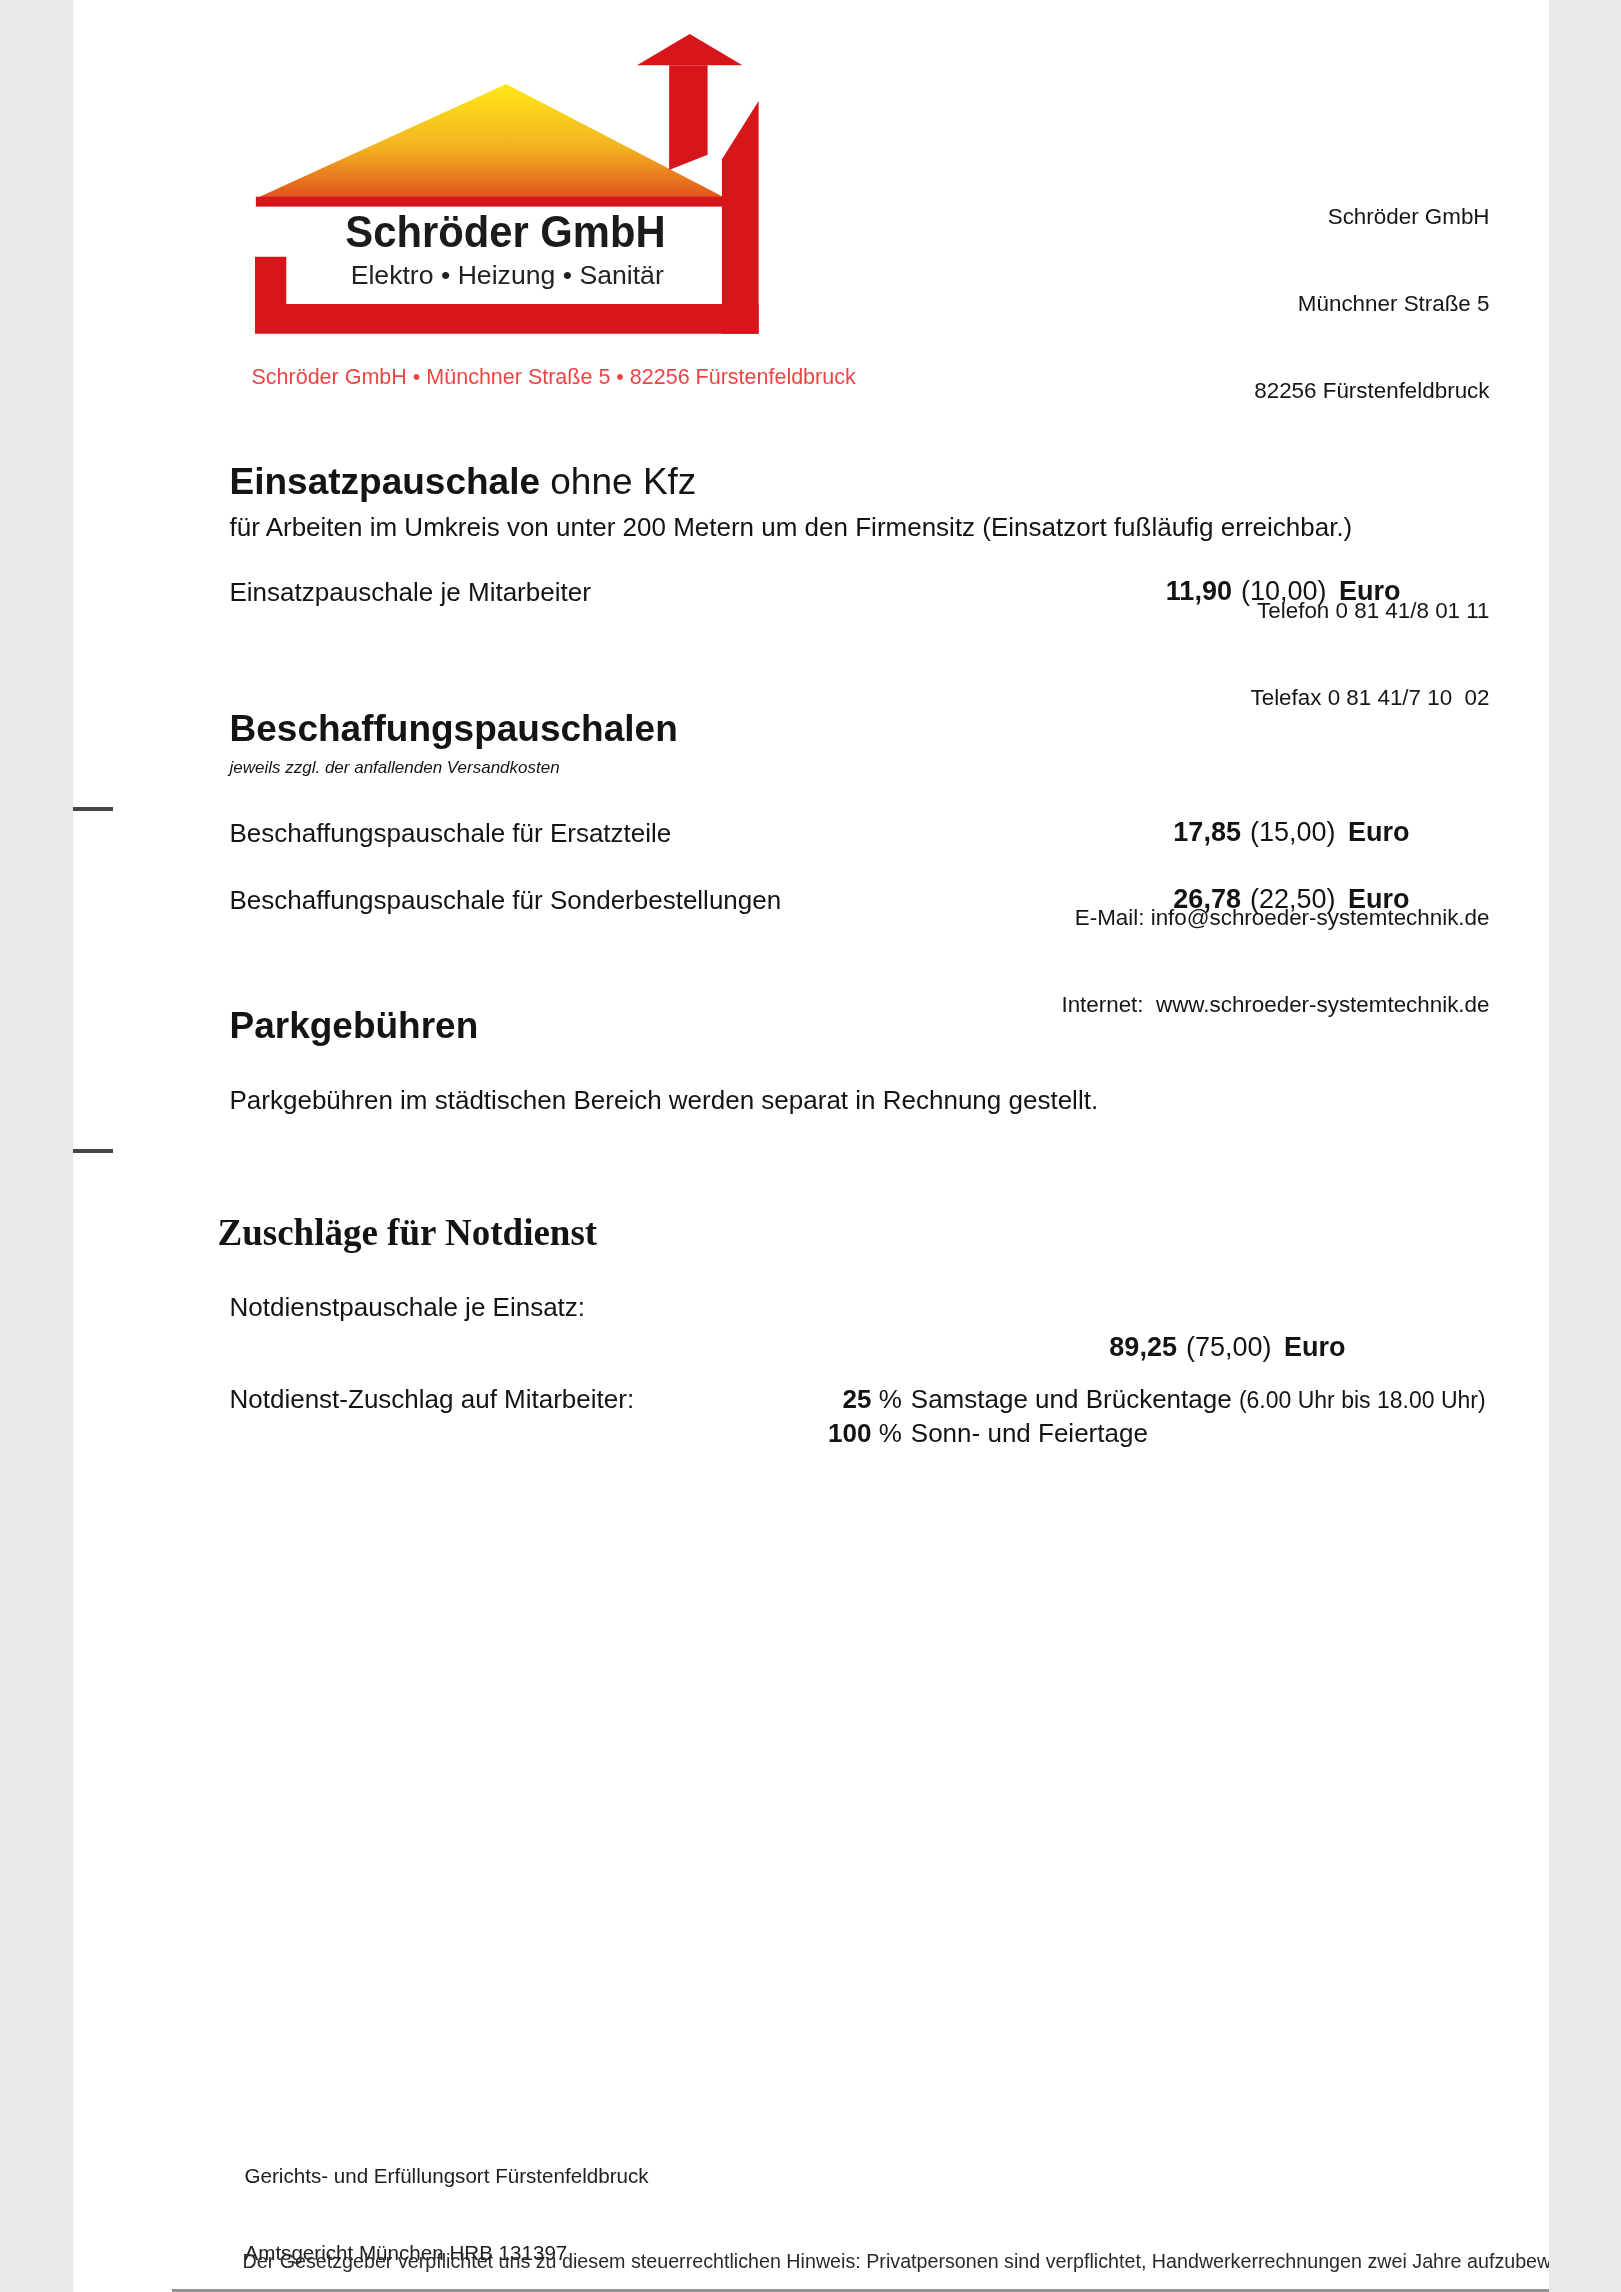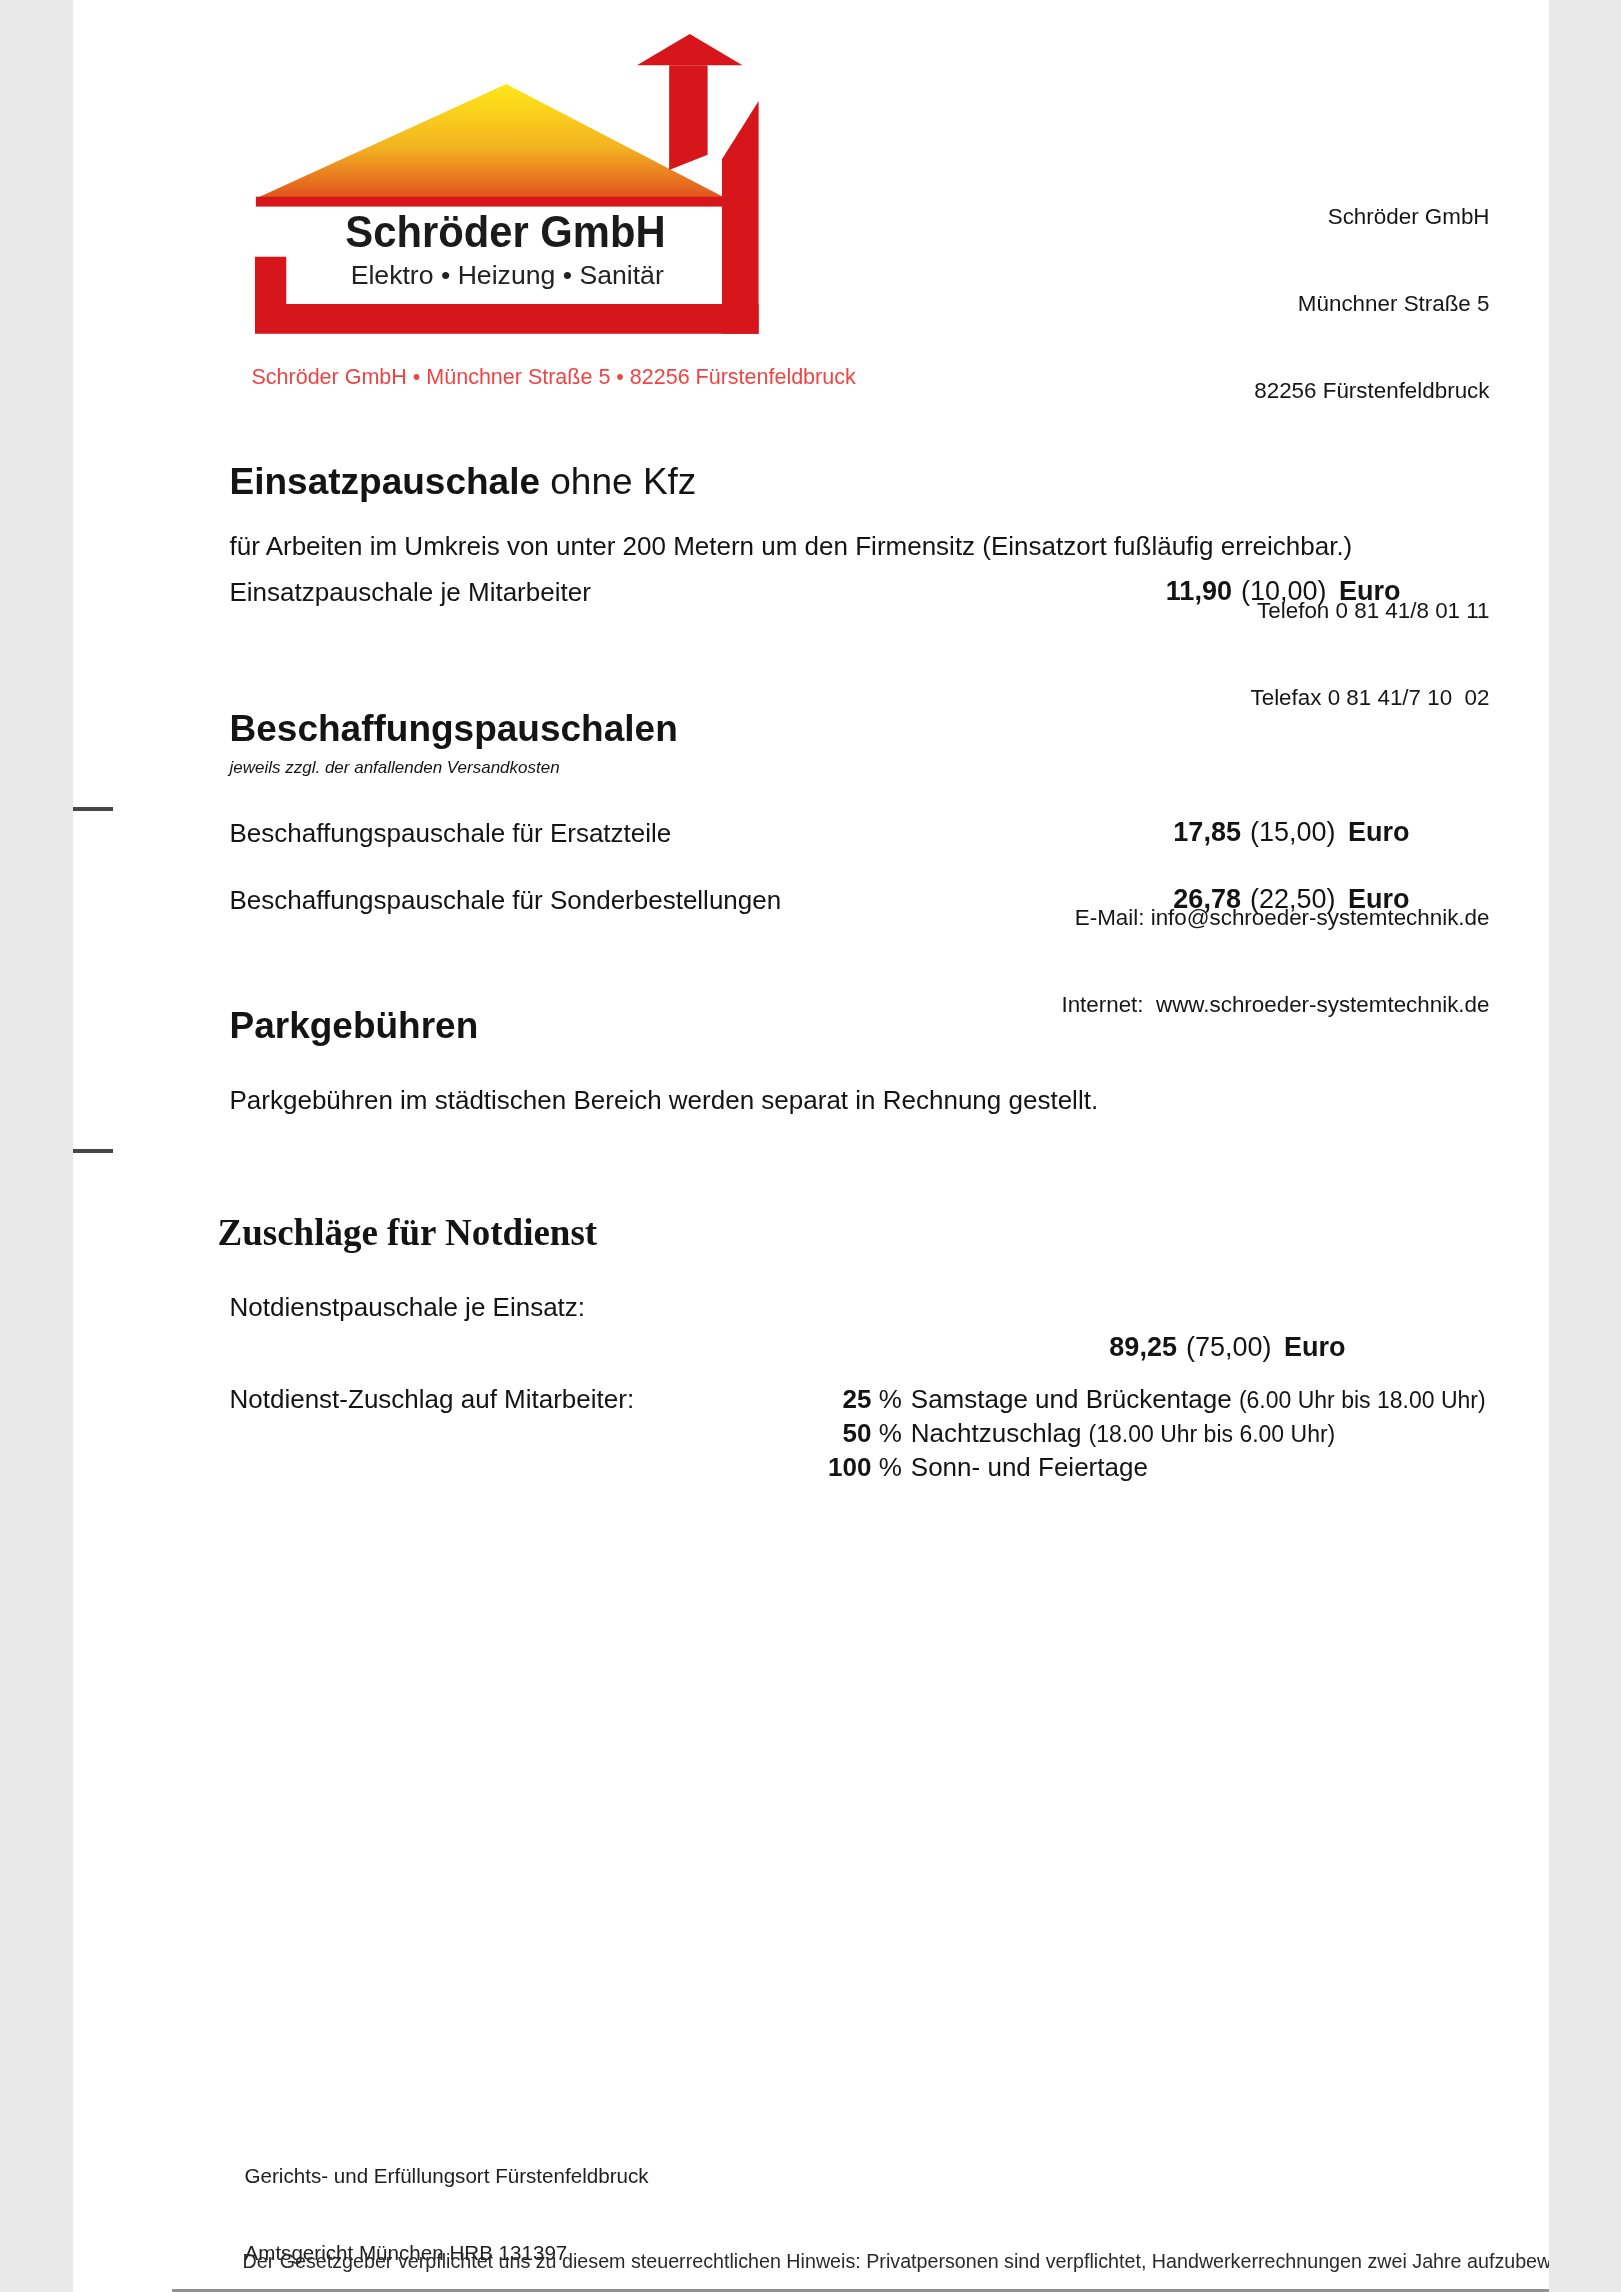--- a/index.html
+++ b/index.html
@@ -108,21 +108,21 @@
     </div>
     <div class="grp">
       <div>E-Mail: info@schroeder-systemtechnik.de</div>
       <div>Internet:  www.schroeder-systemtechnik.de</div>
     </div>
   </div>
 
   <div class="abs h-sec" style="left:157px;top:461px;">
     <span>Einsatzpauschale</span><span class="light"> ohne Kfz</span>
   </div>
-  <div class="abs sub" style="left:157px;top:512px;margin-top:19px;">für Arbeiten im Umkreis von unter 200 Metern um den Firmensitz (Einsatzort fußläufig erreichbar.)</div>
+  <div class="abs sub" style="left:157px;top:512px;">für Arbeiten im Umkreis von unter 200 Metern um den Firmensitz (Einsatzort fußläufig erreichbar.)</div>
   <div class="abs row-label" style="left:157px;top:577px;">Einsatzpauschale je Mitarbeiter</div>
   <div class="abs price" style="top:576px;right:148px;">
     <span class="amt">11,90</span><span class="old">(10,00)</span><span class="unit">Euro</span>
   </div>
 
   <div class="abs h-sec" style="left:157px;top:708px;">Beschaffungspauschalen</div>
   <div class="abs sub-sm" style="left:157px;top:758px;">jeweils zzgl. der anfallenden Versandkosten</div>
 
   <div class="abs row-label" style="left:157px;top:818px;">Beschaffungspauschale für Ersatzteile</div>
   <div class="abs price" style="top:817px;right:139px;">
@@ -142,23 +142,20 @@
   <div class="abs price" style="top:1332px;right:203px;">
     <span class="amt">89,25</span><span class="old">(75,00)</span><span class="unit">Euro</span>
   </div>
 
   <div class="abs nd-label">Notdienst-Zuschlag auf Mitarbeiter:</div>
   <div class="abs nd-lines">
     <div class="nd-line">
       <span class="nd-num">25</span><span class="nd-pct">%</span><span class="nd-text">Samstage und Brückentage</span><span class="nd-paren">(6.00 Uhr bis 18.00 Uhr)</span>
     </div>
     <div class="nd-line">
-      <span class="nd-num">50</span><span class="nd-pct">%</span><span class="nd-text">Nachtzuschlag</span><span class="nd-paren">(18.00 Uhr bis 6.00 Uhr)</span>
-    </div>
-    <div class="nd-line">
       <span class="nd-num">100</span><span class="nd-pct">%</span><span class="nd-text">Sonn- und Feiertage</span>
     </div>
   </div>
 
   <div class="abs footer">
     <div>Gerichts- und Erfüllungsort Fürstenfeldbruck</div>
     <div>Amtsgericht München HRB 131397</div>
     
     
     

